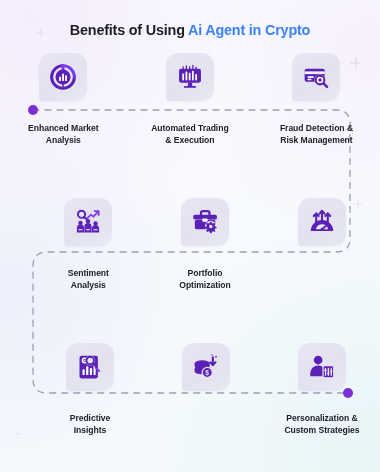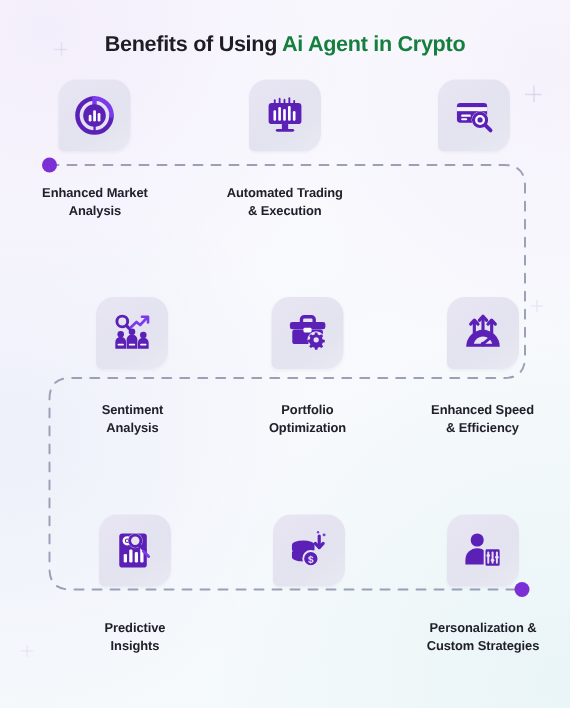--- a/index.html
+++ b/index.html
@@ -17,21 +17,21 @@
   }
   #stage { position:relative; width:380px; height:472px; }
 
   
   .title {
     position:absolute; top:22px; left:0; width:380px;
     text-align:center;
     font-size:14.4px; font-weight:700; letter-spacing:-0.2px;
     color:#1d1d23; white-space:nowrap;
   }
-  .title .accent { color:#15803d; }
+  .title .accent { color:#3b82f6; }
 
   
   .plus { position:absolute; pointer-events:none; }
   .plus::before, .plus::after {
     content:""; position:absolute; background:#cfc6e6; opacity:.75;
   }
   .plus::before { left:50%; top:0; width:1px; height:100%; transform:translateX(-50%); }
   .plus::after  { top:50%; left:0; height:1px; width:100%; transform:translateY(-50%); }
   .plus.p1 { left:36px;  top:28px;  width:9px;  height:9px;  opacity:.55; }
   .plus.p2 { left:350px; top:57px;  width:11px; height:11px; opacity:.8; }
@@ -136,20 +136,22 @@
             <rect x="3" y="6.5" width="23" height="15" rx="2.4" fill="#5b21b6"></rect>
             <rect x="3" y="9.6" width="23" height="3.1" fill="#ffffff" opacity=".95"></rect>
             <rect x="6.2" y="15.2" width="7.4" height="1.8" rx="0.9" fill="#ffffff"></rect>
             <rect x="6.2" y="18.0" width="4.6" height="1.6" rx="0.8" fill="#ffffff"></rect>
             <circle cx="20.6" cy="19.4" r="6.4" fill="#ffffff"></circle>
             <circle cx="20.6" cy="19.4" r="5.0" fill="none" stroke="#5b21b6" stroke-width="2.4"></circle>
             <circle cx="20.6" cy="19.4" r="2.0" fill="#5b21b6"></circle>
             <line x1="24.6" y1="23.4" x2="28.6" y2="27.4" stroke="#5b21b6" stroke-width="2.9" stroke-linecap="round"></line>
           </svg>
         </div>
+        <div class="label">Fraud Detection &amp;
+Risk Management</div>
       </div>
     </div>
 
     <div class="row r2">
 
       <div class="cell">
         <div class="tile">
           <svg width="28" height="28" viewBox="0 0 32 32">
             <g fill="#5b21b6">
               <circle cx="7.4" cy="17.0" r="2.5"></circle>
@@ -202,22 +204,20 @@
             <g stroke="#5b21b6" stroke-width="2.4" stroke-linecap="round" stroke-linejoin="round" fill="none">
               <line x1="9.4" y1="16.4" x2="9.4" y2="6.6"></line>
               <polyline points="6.6,9.2 9.4,6.2 12.2,9.2"></polyline>
               <line x1="16" y1="15.0" x2="16" y2="3.6"></line>
               <polyline points="13.2,6.4 16,3.2 18.8,6.4"></polyline>
               <line x1="22.6" y1="16.4" x2="22.6" y2="6.6"></line>
               <polyline points="19.8,9.2 22.6,6.2 25.4,9.2"></polyline>
             </g>
           </svg>
         </div>
-        <div class="label">Enhanced Speed
-&amp; Efficiency</div>
       </div>
     </div>
 
     <div class="row r3">
 
       <div class="cell">
         <div class="tile">
           <svg width="28" height="28" viewBox="0 0 32 32">
             <rect x="4.0" y="3.0" width="21" height="26" rx="2.4" fill="#5b21b6"></rect>
             <g fill="#ffffff">

